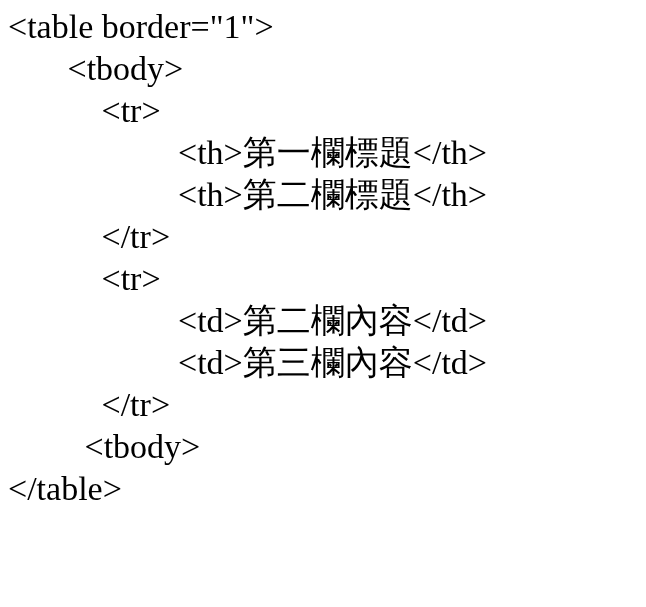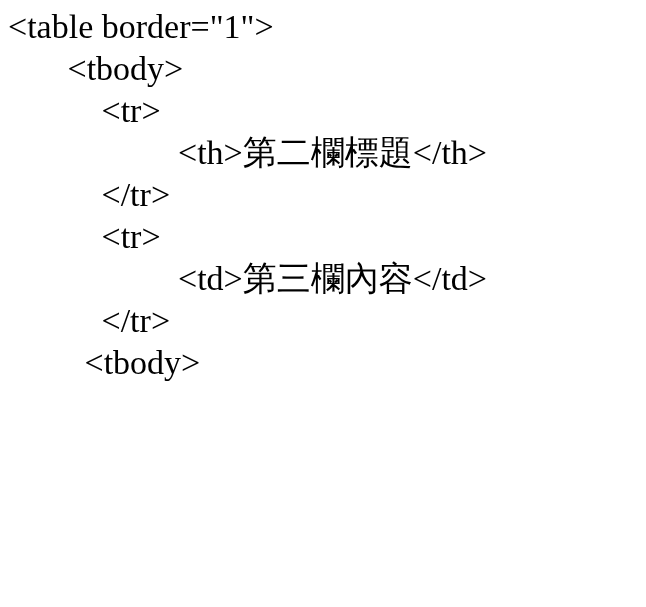--- a/index.html
+++ b/index.html
@@ -28,19 +28,22 @@
       height: 42px;
     }
   </style>
 </head>
 <body>
 
 <div class="code-snippet">
   <div class="code-line">&lt;table border="1"&gt;</div>
   <div class="code-line">       &lt;tbody&gt;</div>
   <div class="code-line">           &lt;tr&gt;</div>
+  <div class="code-line">                    &lt;th&gt;第一欄標題&lt;/th&gt;</div>
   <div class="code-line">                    &lt;th&gt;第二欄標題&lt;/th&gt;</div>
   <div class="code-line">           &lt;/tr&gt;</div>
   <div class="code-line">           &lt;tr&gt;</div>
+  <div class="code-line">                    &lt;td&gt;第二欄內容&lt;/td&gt;</div>
   <div class="code-line">                    &lt;td&gt;第三欄內容&lt;/td&gt;</div>
   <div class="code-line">           &lt;/tr&gt;</div>
   <div class="code-line">         &lt;tbody&gt;</div>
+  <div class="code-line">&lt;/table&gt;</div>
 </div>
 
 </body></html>

